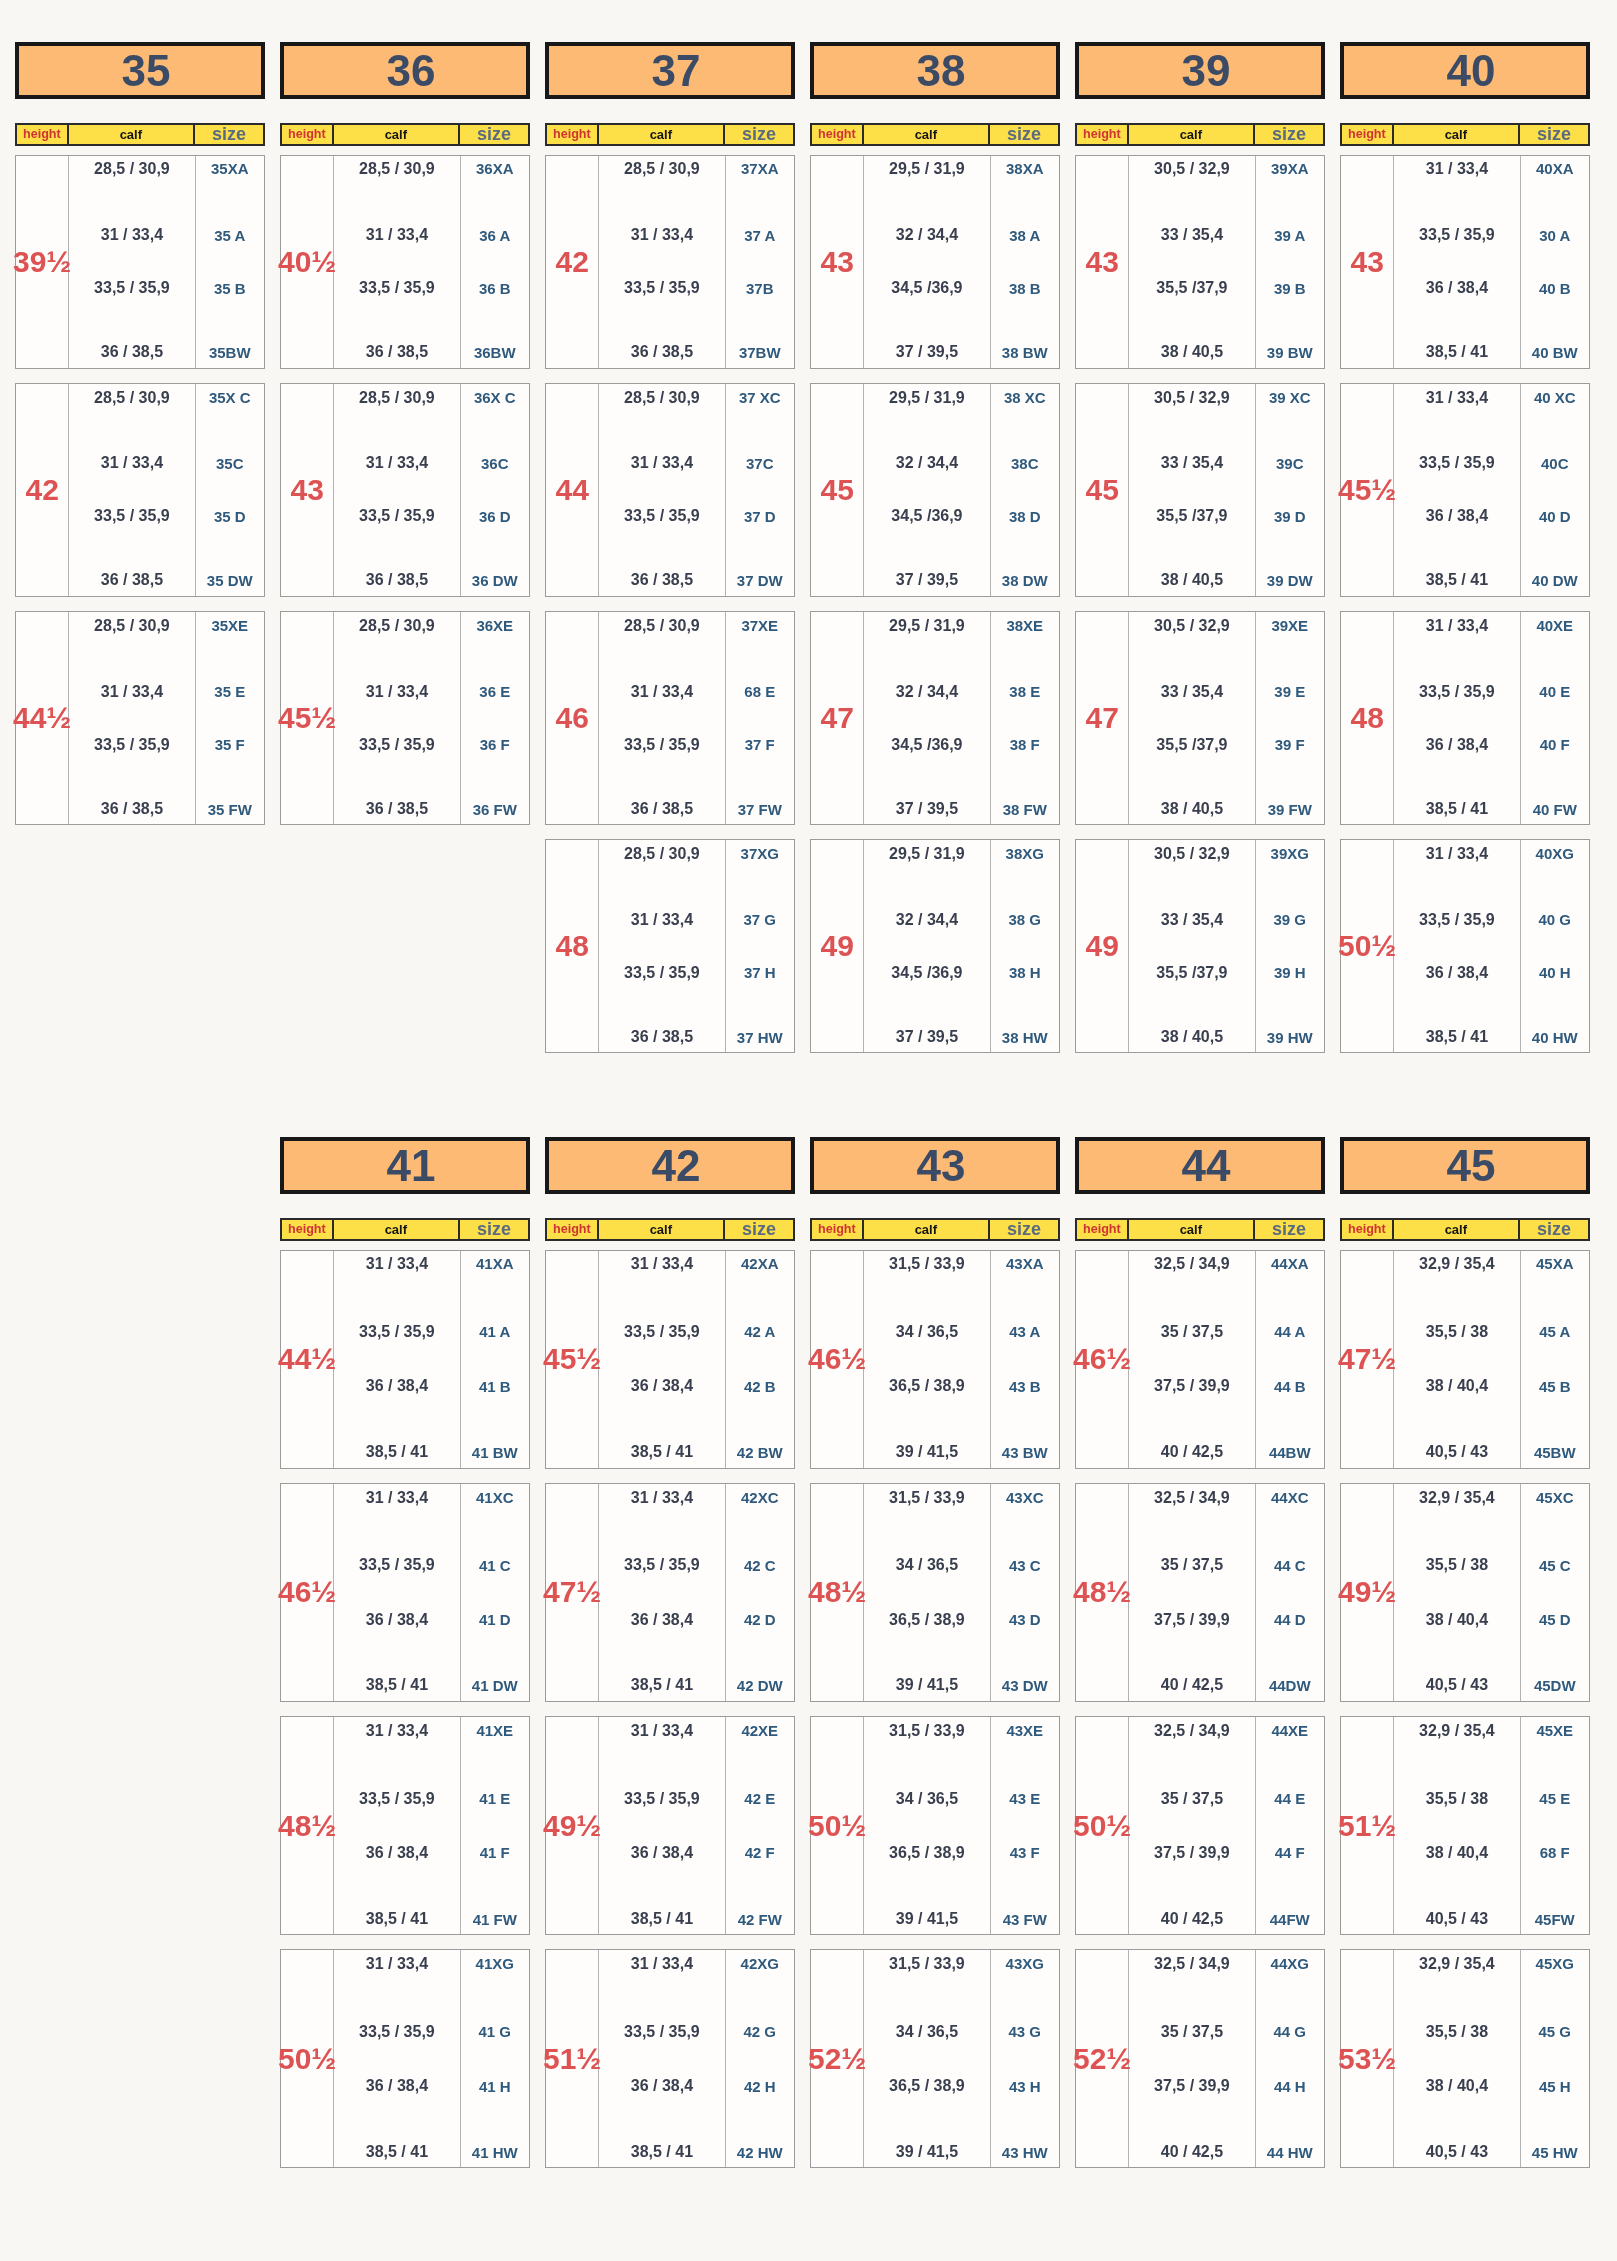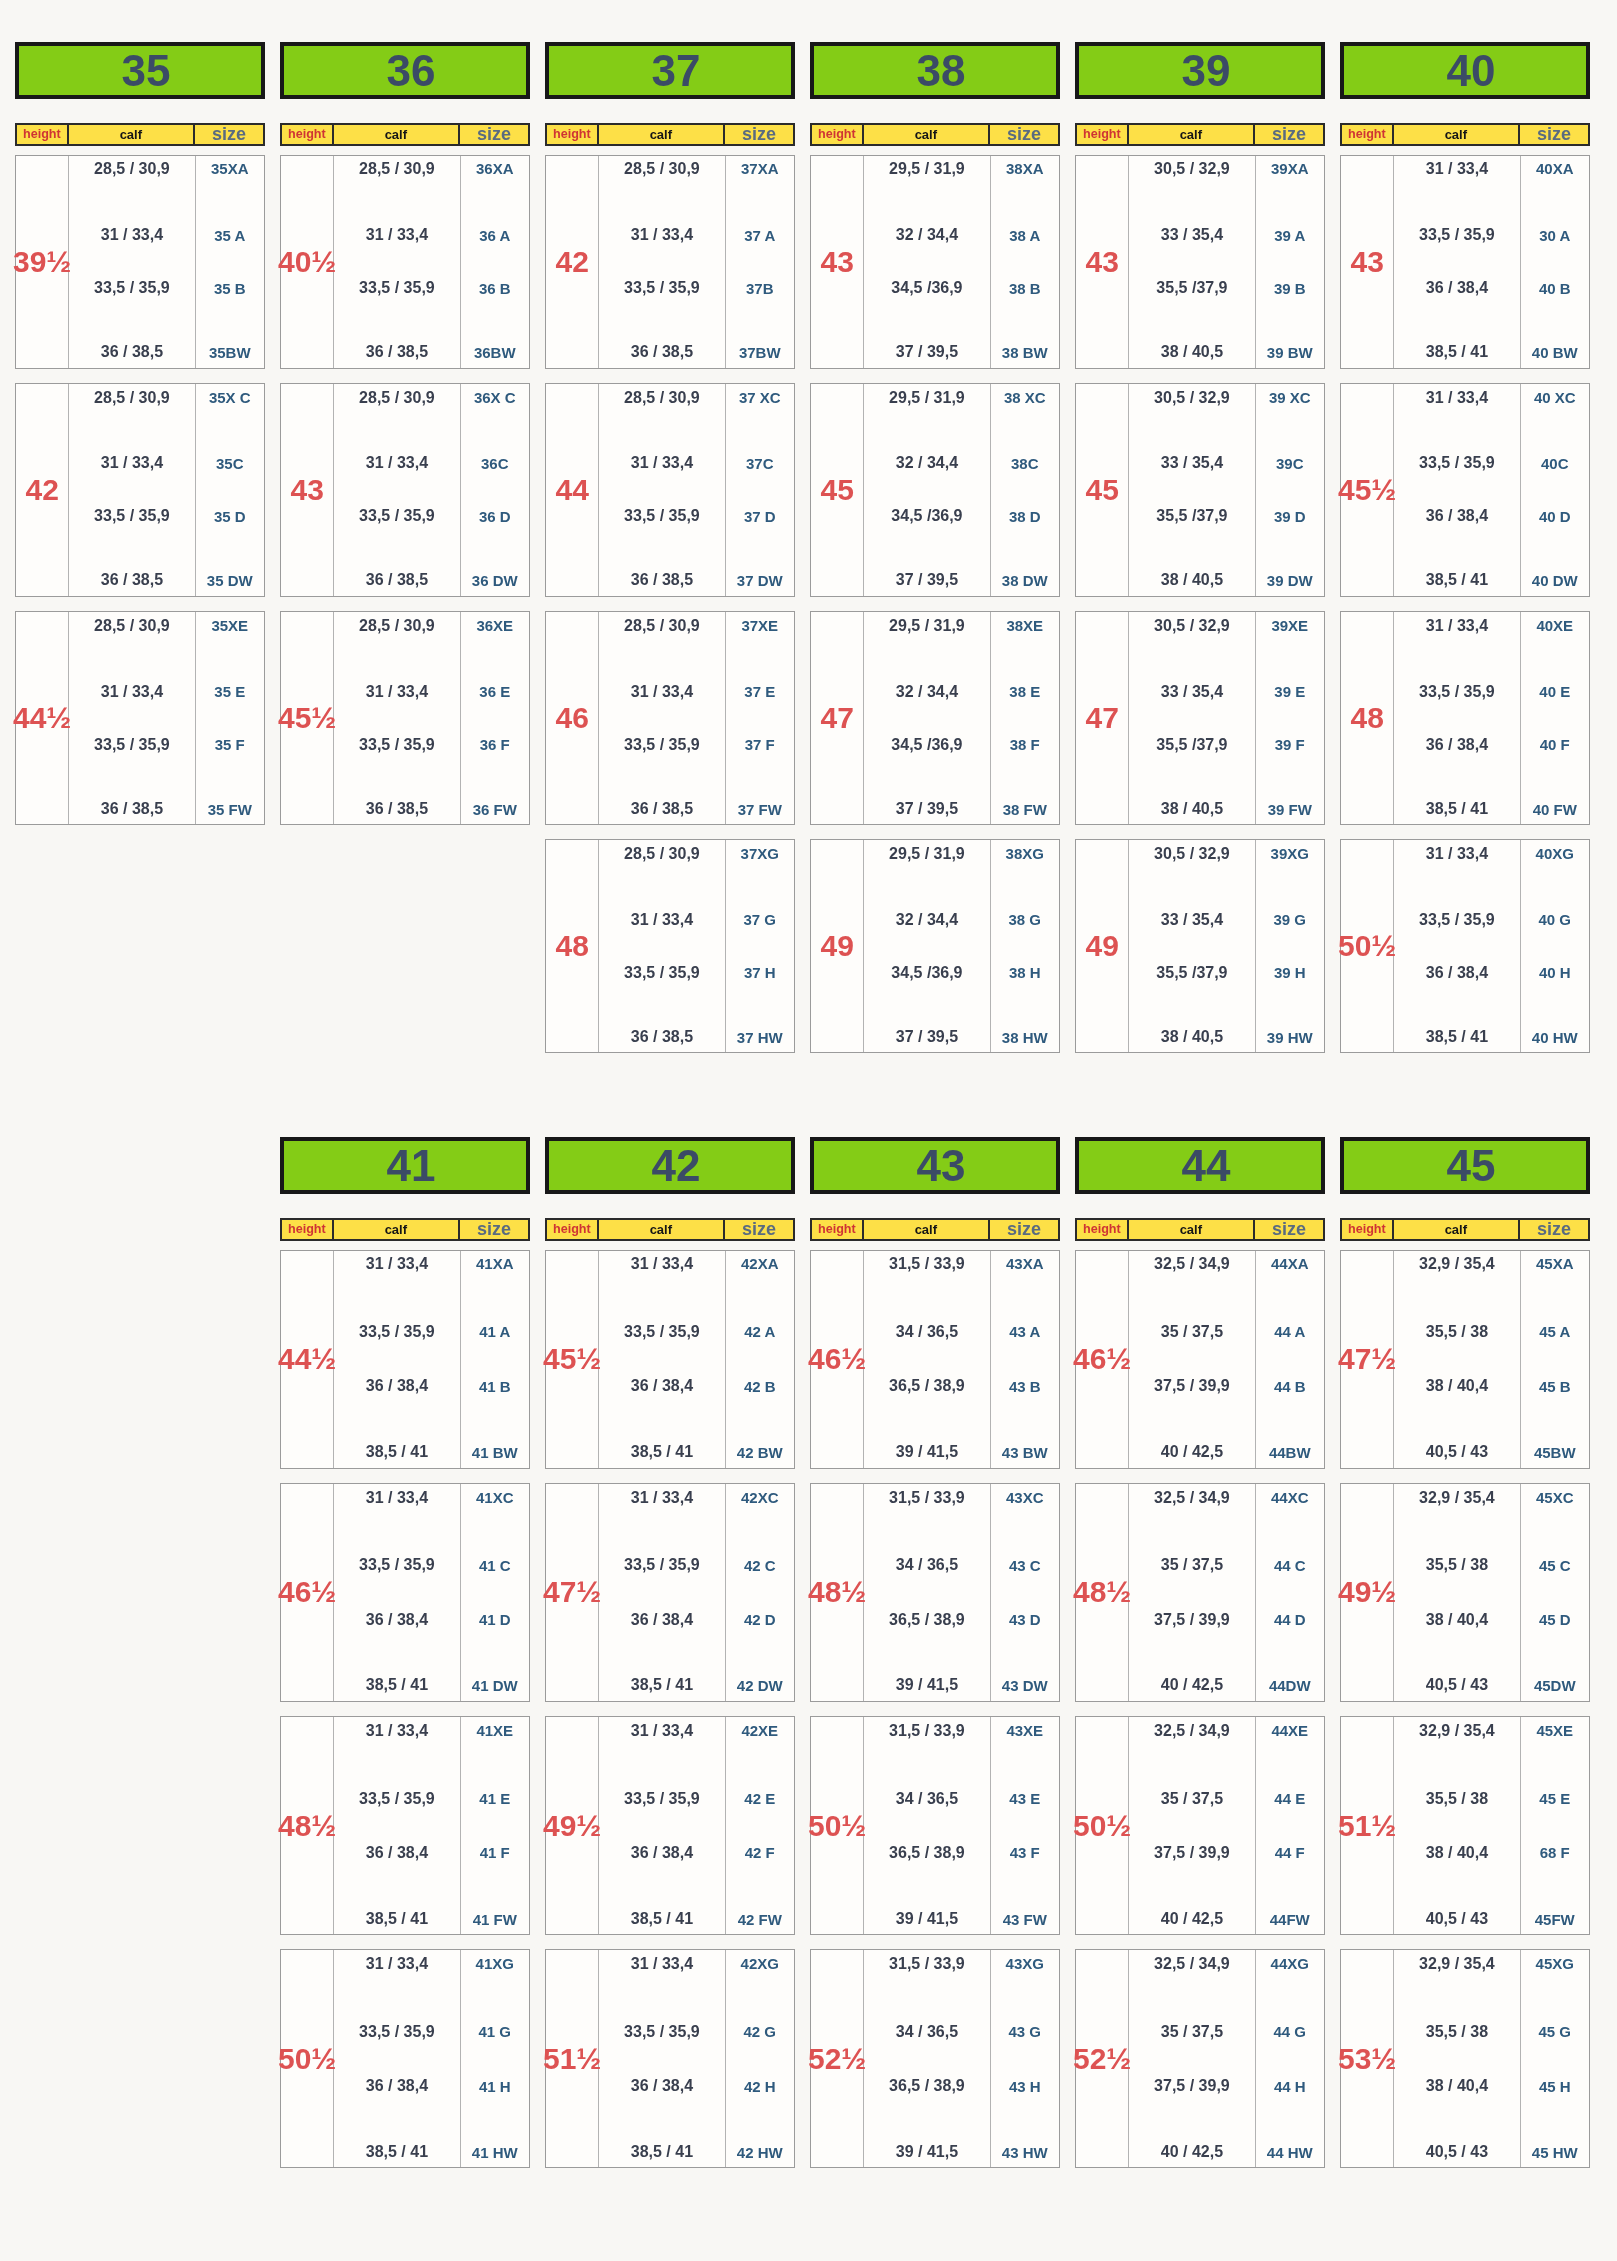--- a/index.html
+++ b/index.html
@@ -7,21 +7,21 @@
     width:1618px;height:2261px;position:relative;
     background:#f8f7f4;
     font-family:"Liberation Sans", sans-serif;
     -webkit-font-smoothing:antialiased;
   }
   .row{position:absolute;display:grid;gap:15px;}
   .row.top{top:42px;left:15px;width:1575px;grid-template-columns:repeat(6,1fr);}
   .row.bottom{top:1137px;left:280px;width:1310px;grid-template-columns:repeat(5,1fr);}
   .block{display:flex;flex-direction:column;}
   .titlebox{
-    border:4.2px solid #181818;background:#84cc16;height:49px;
+    border:4.2px solid #181818;background:#fdba74;height:49px;
     display:flex;align-items:center;justify-content:center;
     margin-bottom:23.6px;
     padding-left:12px;
   }
   .titlebox .num{
     font-size:44px;font-weight:bold;color:#3b4b66;line-height:1;
   }
   .colhead{display:grid;grid-template-columns:21.5% 50.5% 28%;height:23.6px;margin-bottom:8.4px;}
   .colhead .hc{
     border:2.1px solid #2b2b2b;background:#fde047;box-sizing:border-box;
@@ -170,21 +170,21 @@
         <div class="ccell r2">33,5 / 35,9</div>
         <div class="scell r2">37 D</div>
         <div class="ccell r3">36 / 38,5</div>
         <div class="scell r3">37 DW</div>
       </div>
       <div class="group">
         <div class="hcol">46</div>
         <div class="ccell r0">28,5 / 30,9</div>
         <div class="scell r0">37XE</div>
         <div class="ccell r1">31 / 33,4</div>
-        <div class="scell r1">37 E</div>
+        <div class="scell r1">68 E</div>
         <div class="ccell r2">33,5 / 35,9</div>
         <div class="scell r2">37 F</div>
         <div class="ccell r3">36 / 38,5</div>
         <div class="scell r3">37 FW</div>
       </div>
       <div class="group">
         <div class="hcol">48</div>
         <div class="ccell r0">28,5 / 30,9</div>
         <div class="scell r0">37XG</div>
         <div class="ccell r1">31 / 33,4</div>

